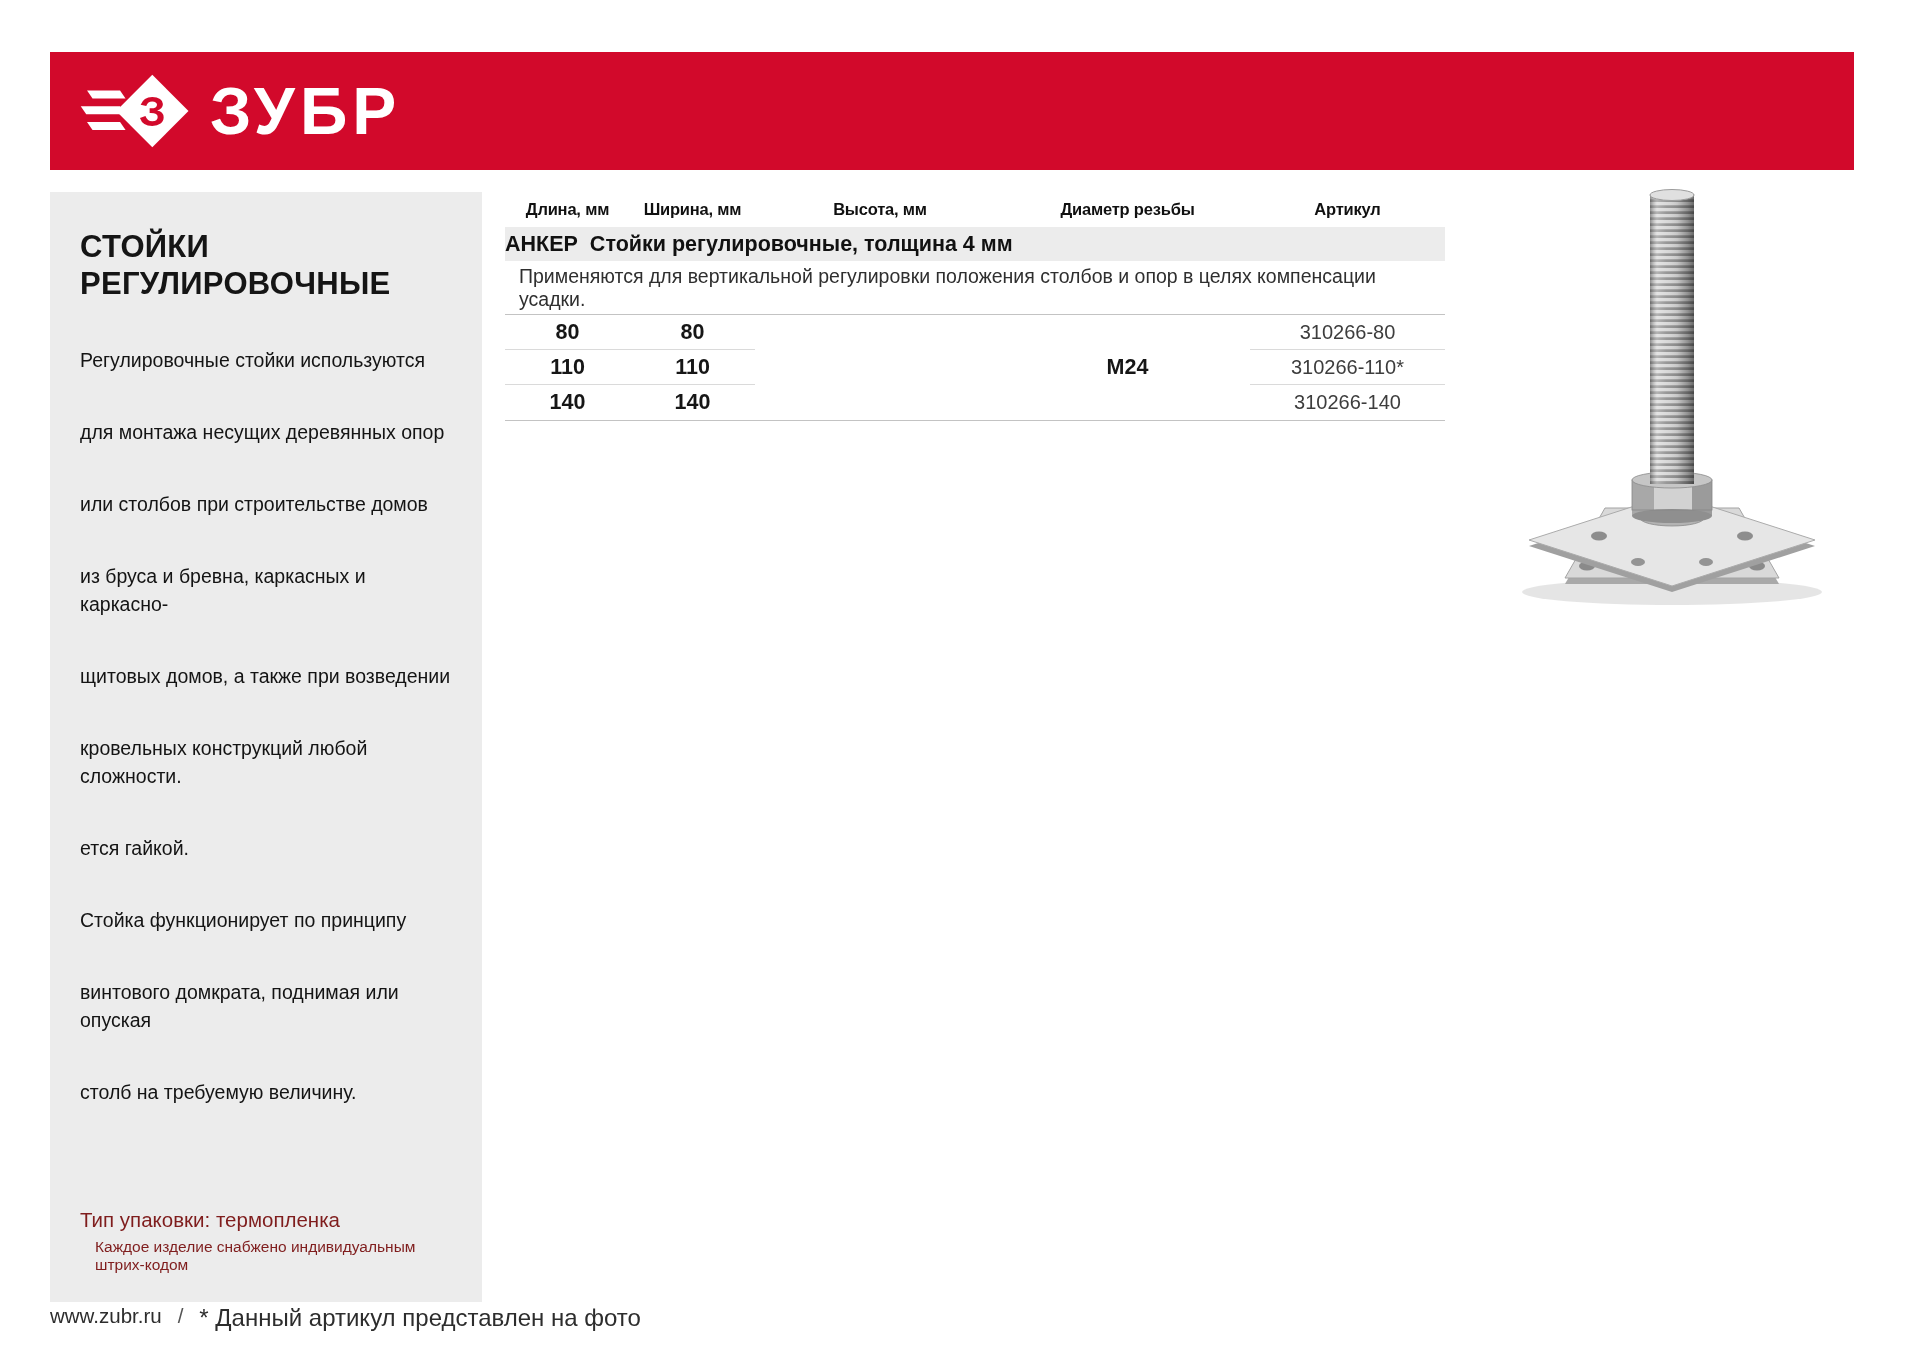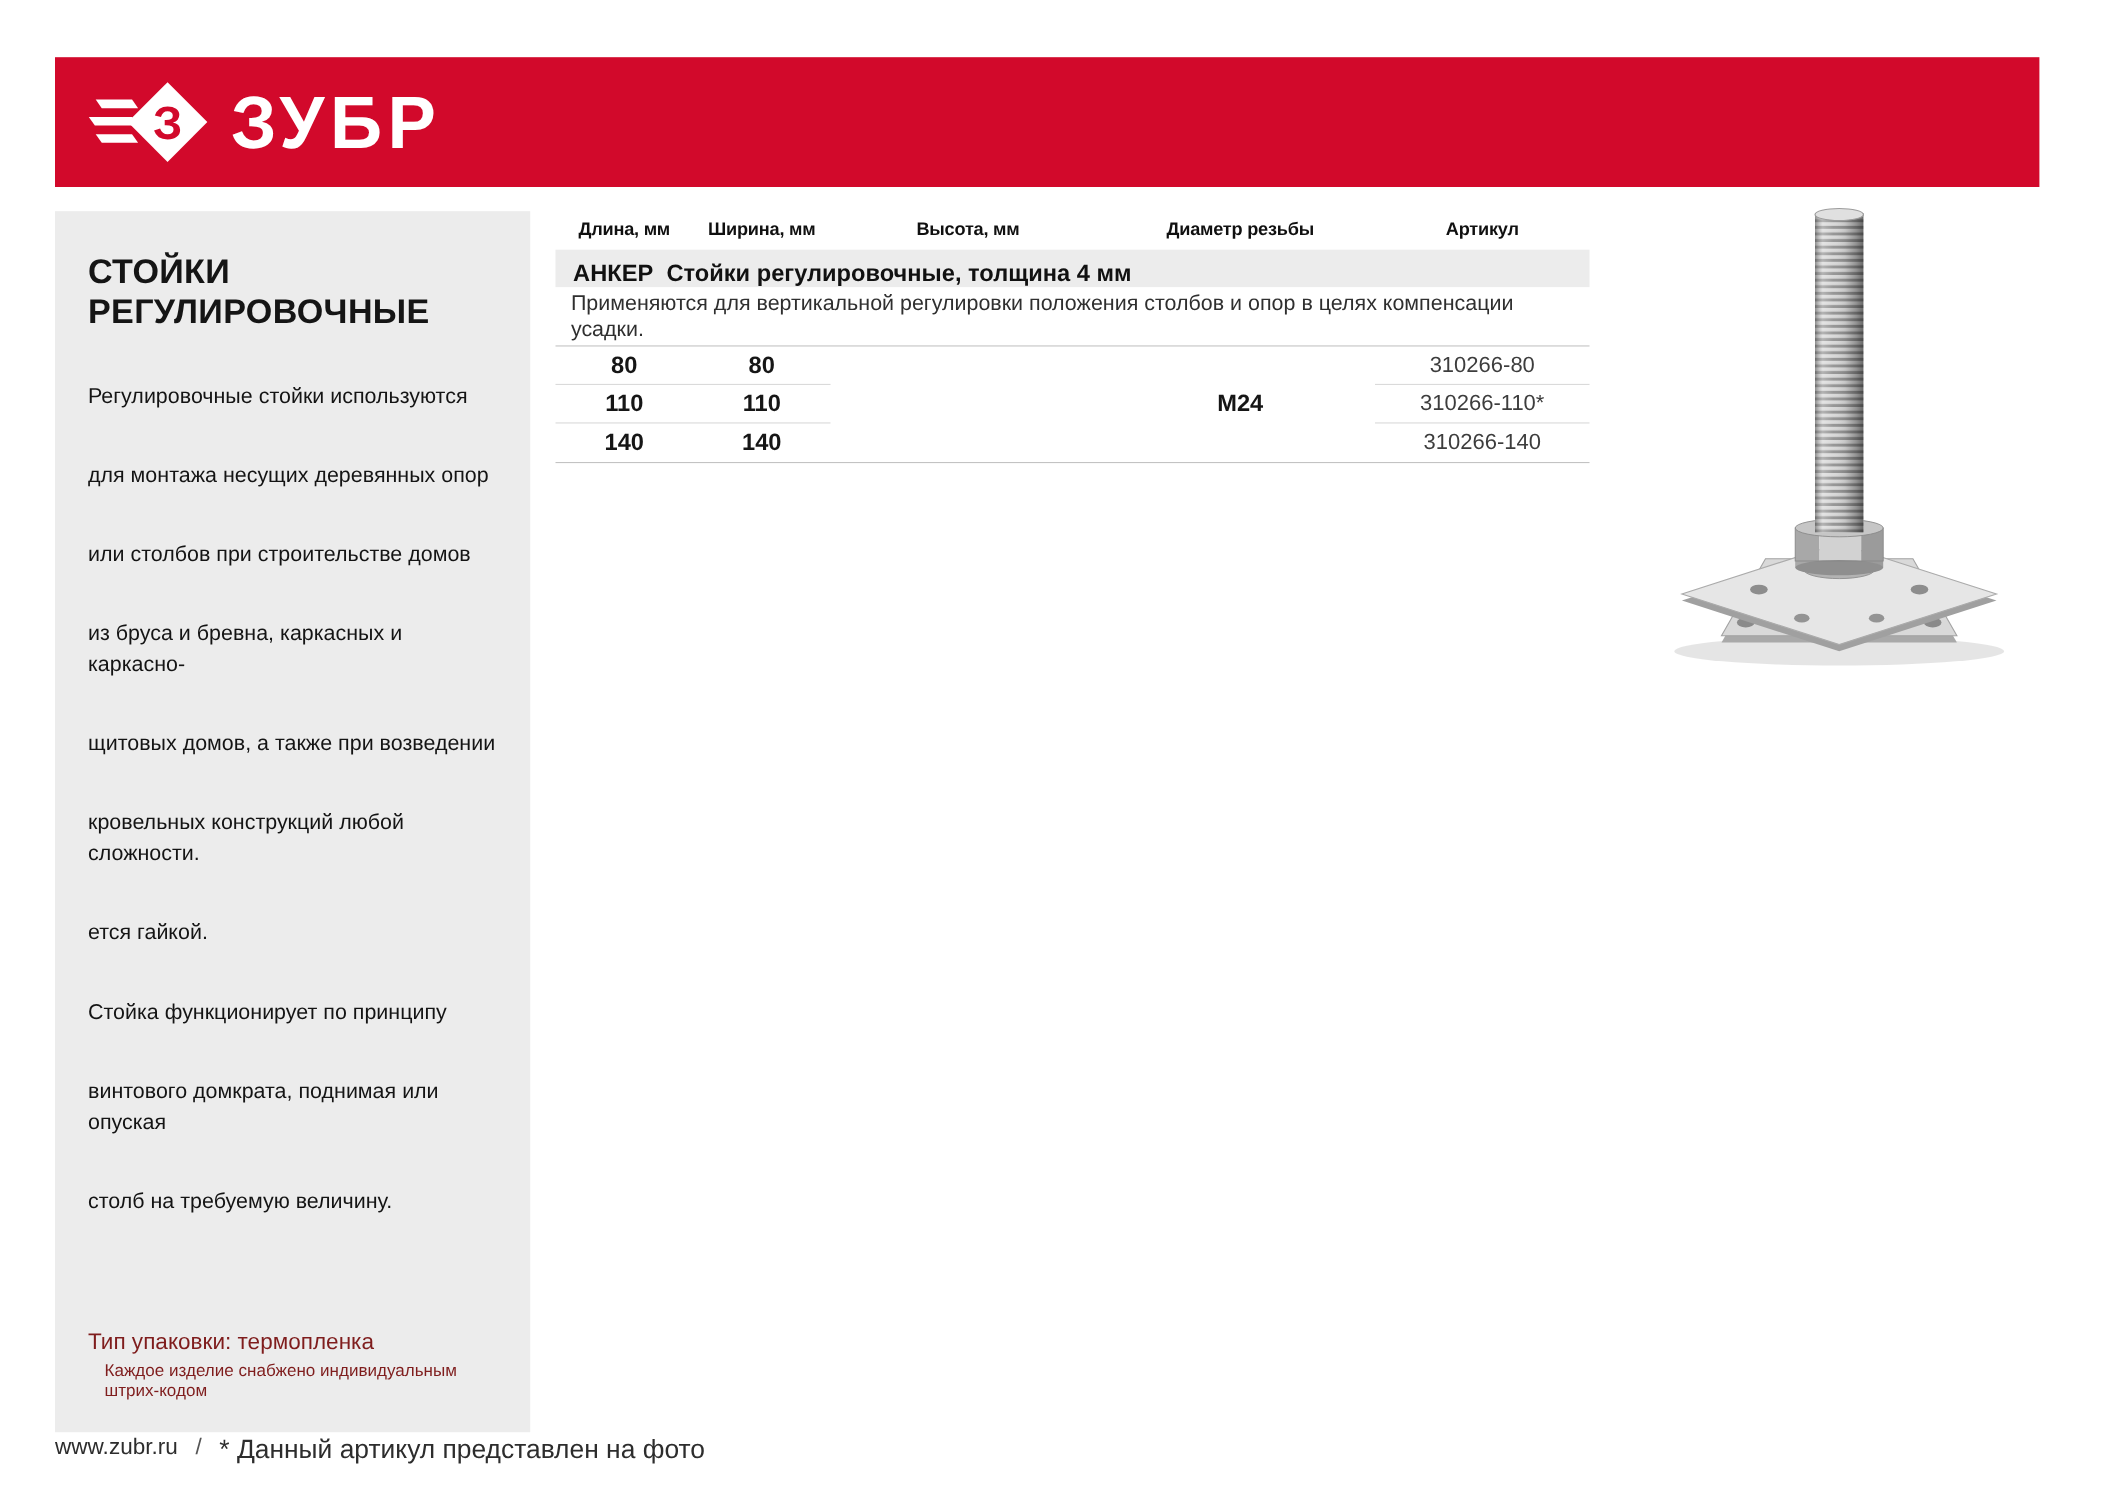--- a/index.html
+++ b/index.html
@@ -37,22 +37,22 @@
   .packaging { position:absolute; left:30px; right:24px; bottom:28px; }
   .packaging-type { font-size:20.5px; color:#7f1d1d; margin-bottom:6px; }
   .packaging-note { font-size:15.5px; color:#7f1d1d;margin-left:15px; }
 
   
   .content { position:absolute; left:505px; top:200px; width:940px; }
   .thead, .grid { display:grid; grid-template-columns:125px 125px 250px 245px 195px; }
   .thead { margin-bottom:8px; }
   .th { text-align:center; font-size:16.5px; font-weight:bold; color:#101010; letter-spacing:-0.2px; }
   .group-row {
-    height:34px; background:var(--panel); display:flex; align-items:flex-end;
-    padding-left:16px; gap:12px; font-weight:bold; font-size:21.5px; color:#111;
+    height:34px; background:var(--panel); display:flex; align-items:center;
+    gap:12px; font-weight:bold; font-size:21.5px; color:#111;
   }
   .note-row { height:53px; display:flex; align-items:center; padding-left:14px;
     font-size:19.5px; color:#2f2f2f; }
   .grid { border-top:1px solid #c3c3c3; border-bottom:1px solid #c3c3c3; grid-auto-rows:35px; }
   .cell { display:flex; align-items:center; justify-content:center;
     font-size:21.5px; font-weight:bold; color:#161616; }
   .cell.art { font-weight:normal; font-size:20px; color:#3d3d3d; }
   .cb { border-bottom:1px solid #dadada; }
   .c3 { grid-column:3; grid-row:1 / span 3; }
   .c4 { grid-column:4; grid-row:1 / span 3; }

